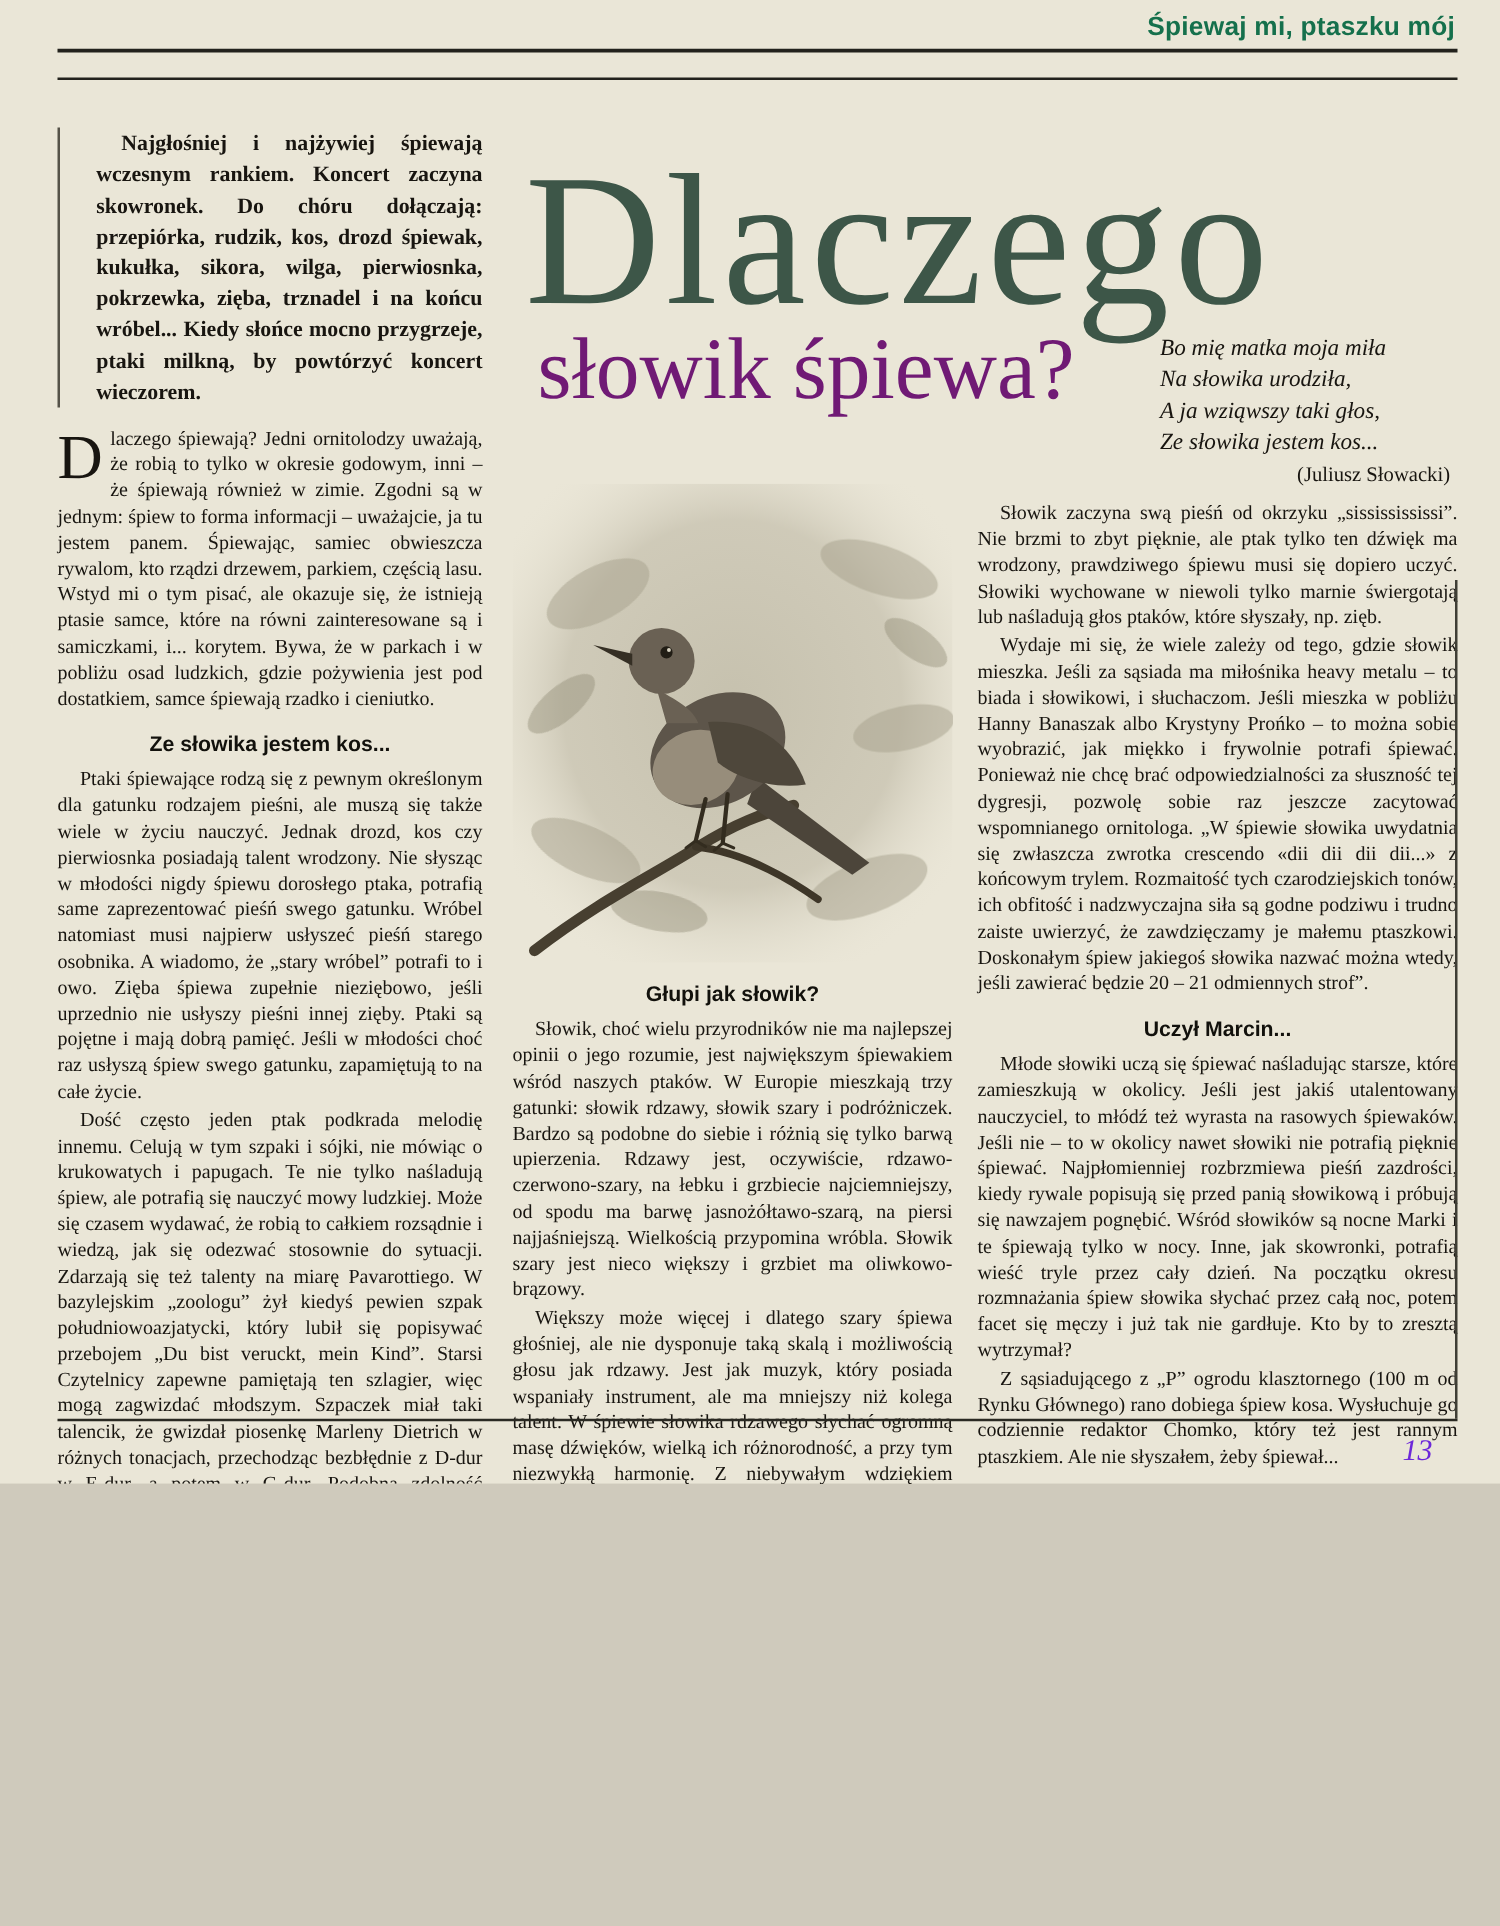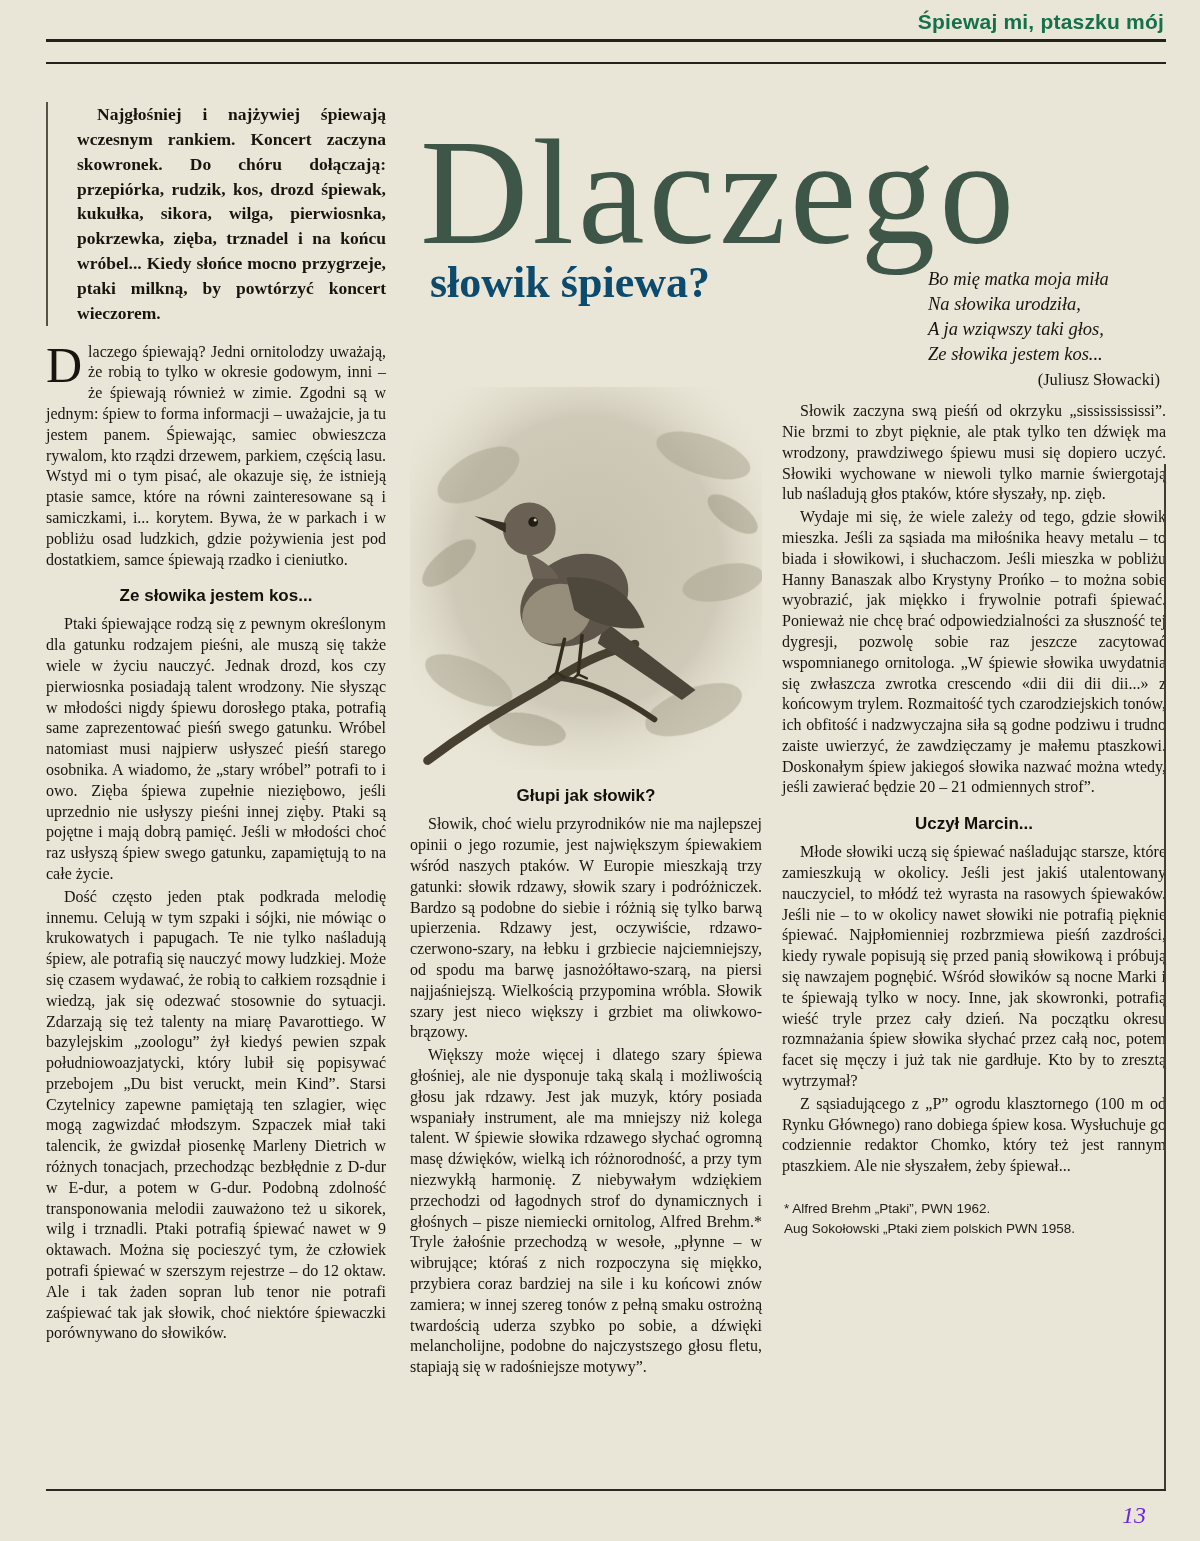--- a/index.html
+++ b/index.html
@@ -1,18 +1,18 @@
 <!DOCTYPE html>
 <html lang="pl"><head>
 <meta charset="utf-8">
 <style>
   html,body{margin:0;padding:0;background:#cfcabc;}
   .page{
     position:relative;
-    width:1200px;height:1541px;
+    width:1200px;height:1187px;
     margin:0 auto;
     background:#eae6d7;
     font-family:"Liberation Serif", serif;
     color:#181510;
     overflow:hidden;
     box-sizing:border-box;
     padding:10px 34px 0 46px;
   }
   
   .masthead{position:relative;}
@@ -70,24 +70,24 @@
     margin:2px 0 0 0;
     font-weight:normal;
     font-size:150px;
     line-height:1.02;
     letter-spacing:4px;
     color:#3d5648;
   }
   .title-row{display:flex;align-items:flex-start;margin-top:-16px;}
   h2.small{
     margin:8px 0 0 10px;
-    font-weight:bold;
-    font-size:44px;
+    font-weight:normal;
+    font-size:70px;
     line-height:1;
-    color:#0c4a6e;
+    color:#701a75;
     flex:1;
   }
   .epigraph{
     width:238px;
     flex:0 0 238px;
     margin-top:14px;
     font-style:italic;
     font-size:18.5px;
     line-height:1.35;
   }

